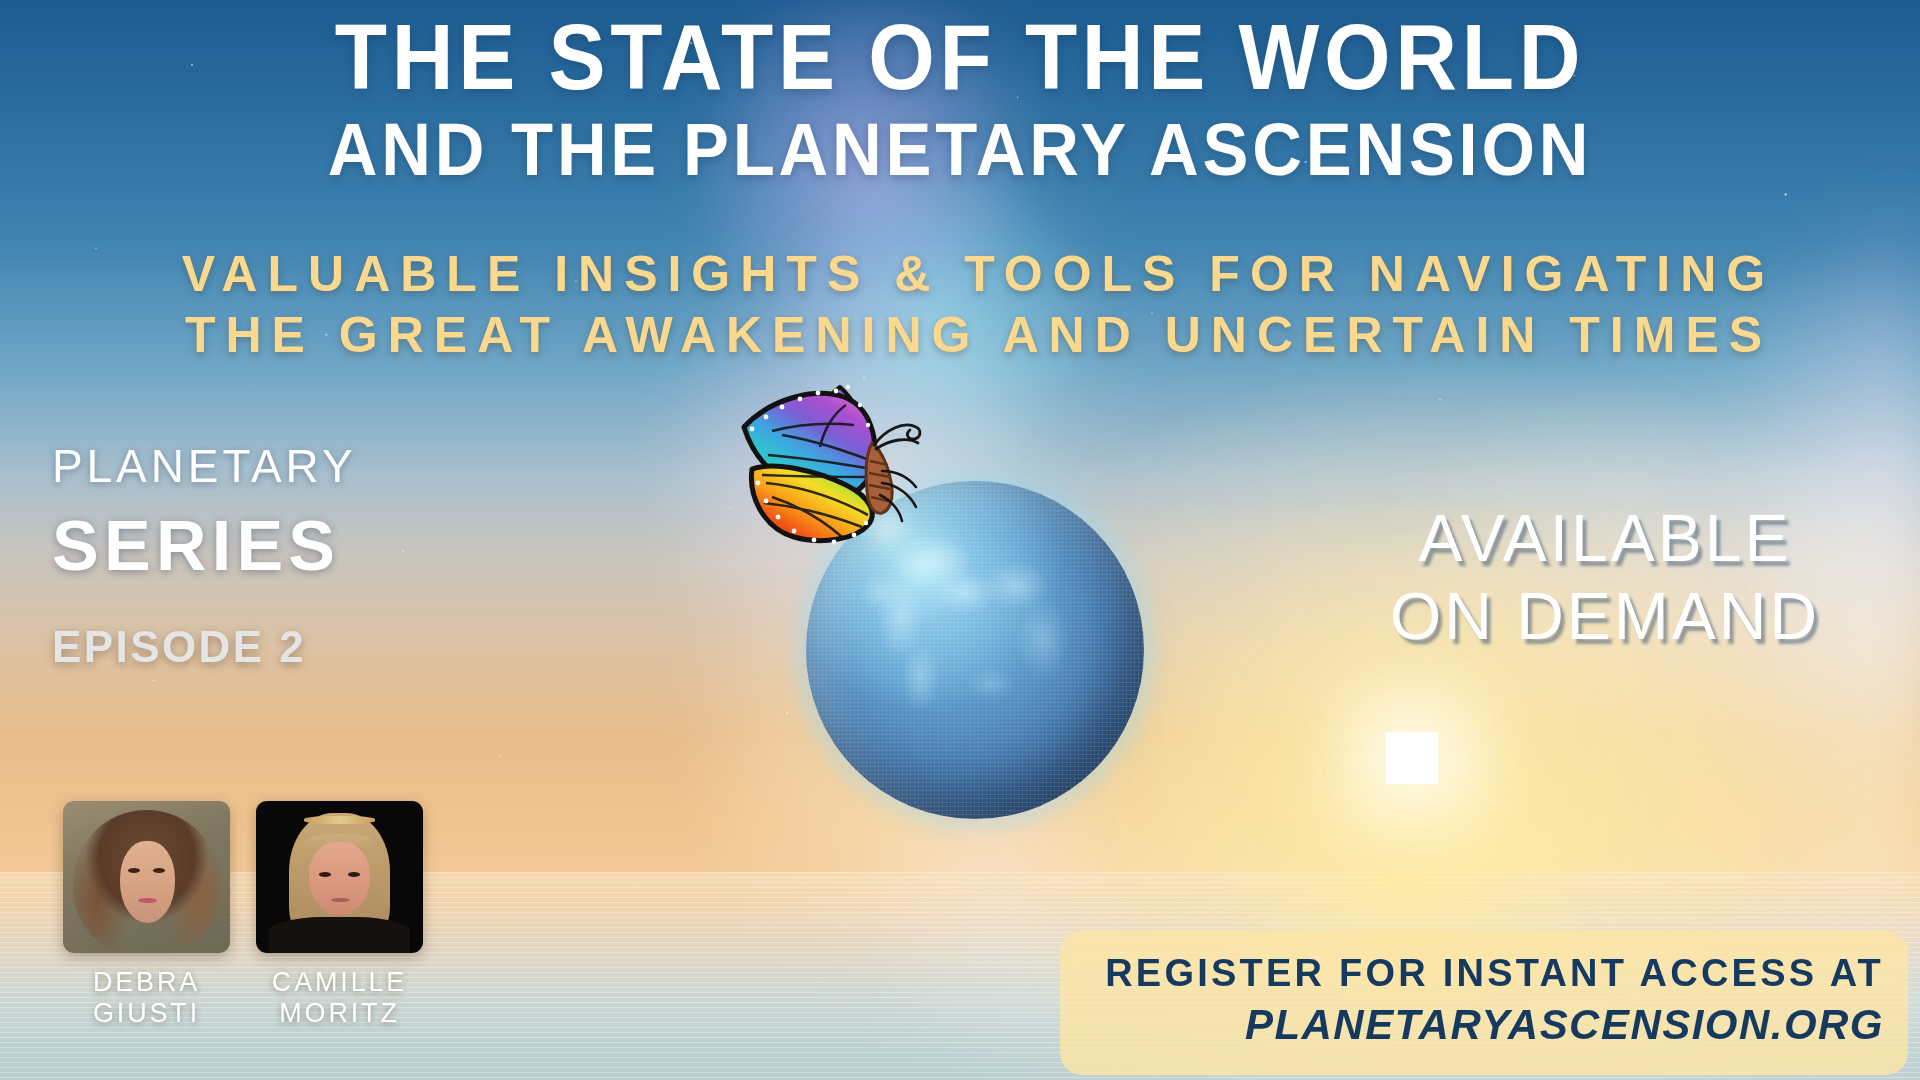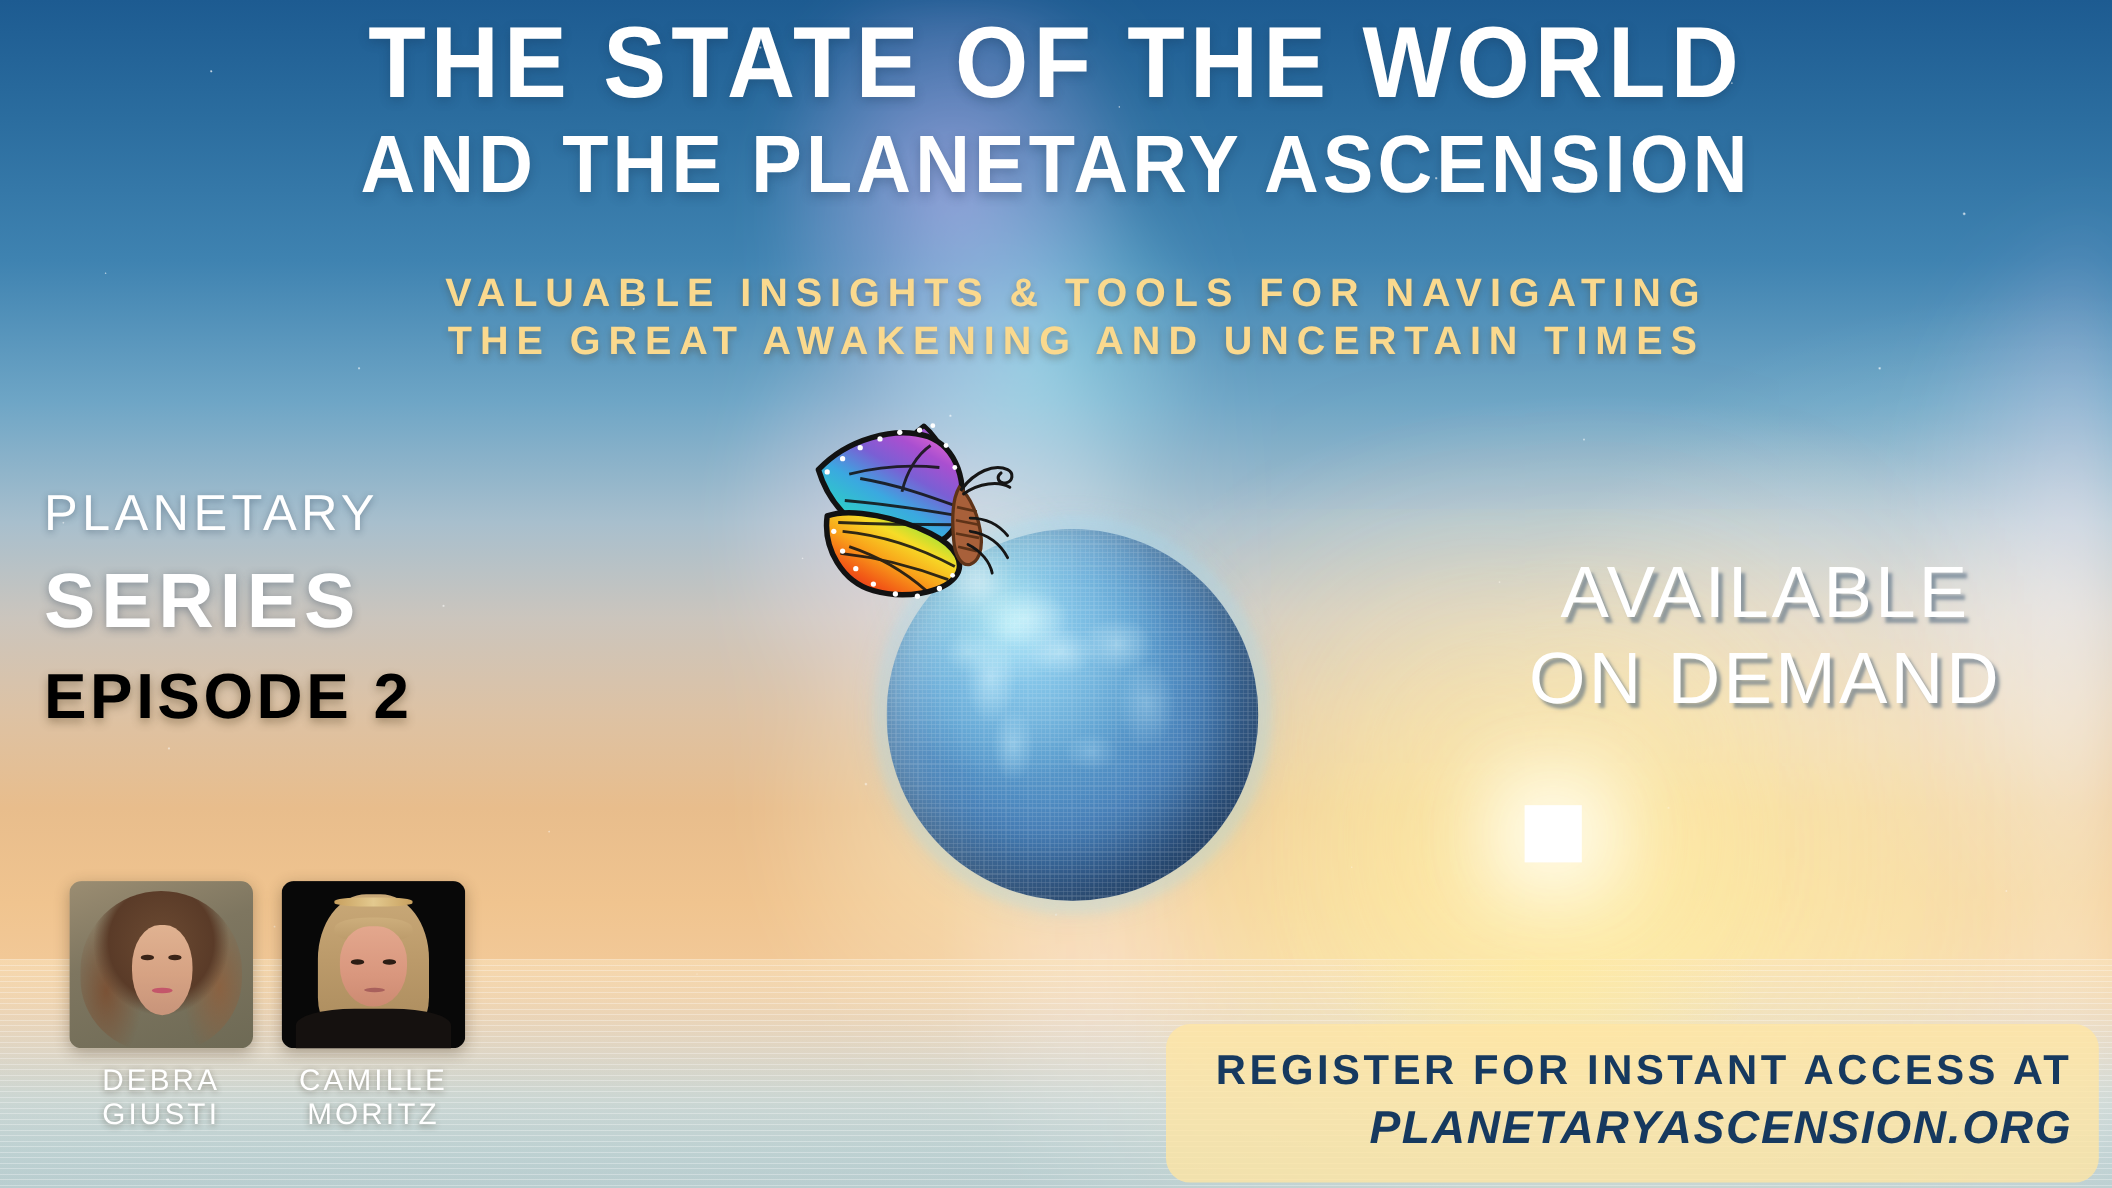--- a/index.html
+++ b/index.html
@@ -132,41 +132,41 @@
     letter-spacing:.055em;white-space:nowrap;
     font-family:"Liberation Sans Narrow","Liberation Sans",sans-serif;
     transform:scaleX(.93);
     text-shadow:0 3px 10px rgba(20,50,80,.30);
   }
   .title-1{font-size:92px;}
   .title-2{font-size:74px;margin-top:14px;}
 
   .subtitle-block{position:absolute;left:0;right:0;top:244px;text-align:center;}
   .sub-line{
-    color:#fad98e;font-size:36px;font-weight:700;line-height:1.22;
+    color:#fad98e;font-size:50px;font-weight:700;line-height:1.22;
     letter-spacing:.20em;white-space:nowrap;
     text-shadow:0 3px 7px rgba(70,60,40,.35);
     margin-left:37px;
   }
 
   
-  .series-block{position:absolute;left:40px;top:438px;}
+  .series-block{position:absolute;left:52px;top:438px;}
   .series-thin{
     color:#fff;font-size:46px;font-weight:300;line-height:1.22;
     letter-spacing:.085em;white-space:nowrap;
     text-shadow:0 2px 7px rgba(40,60,80,.42);
   }
   .series-big{
     color:#fff;font-size:70px;font-weight:700;line-height:1.1;
     letter-spacing:.075em;margin-top:14px;white-space:nowrap;
     text-shadow:0 2px 9px rgba(40,60,80,.42);
   }
   .series-episode{
-    color:#000000;font-size:58px;font-weight:700;line-height:1;
-    letter-spacing:.055em;margin-top:20px;white-space:nowrap;
+    color:#e5e5e5;font-size:44px;font-weight:700;line-height:1;
+    letter-spacing:.055em;margin-top:40px;white-space:nowrap;
     text-shadow:0 3px 9px rgba(90,70,40,.45);
   }
 
   
   .speakers{position:absolute;left:63px;top:801px;display:flex;gap:26px;}
   .speaker{width:167px;}
   .photo{
     width:167px;height:152px;border-radius:11px;overflow:hidden;position:relative;
     box-shadow:0 4px 14px rgba(60,45,25,.32);
   }

